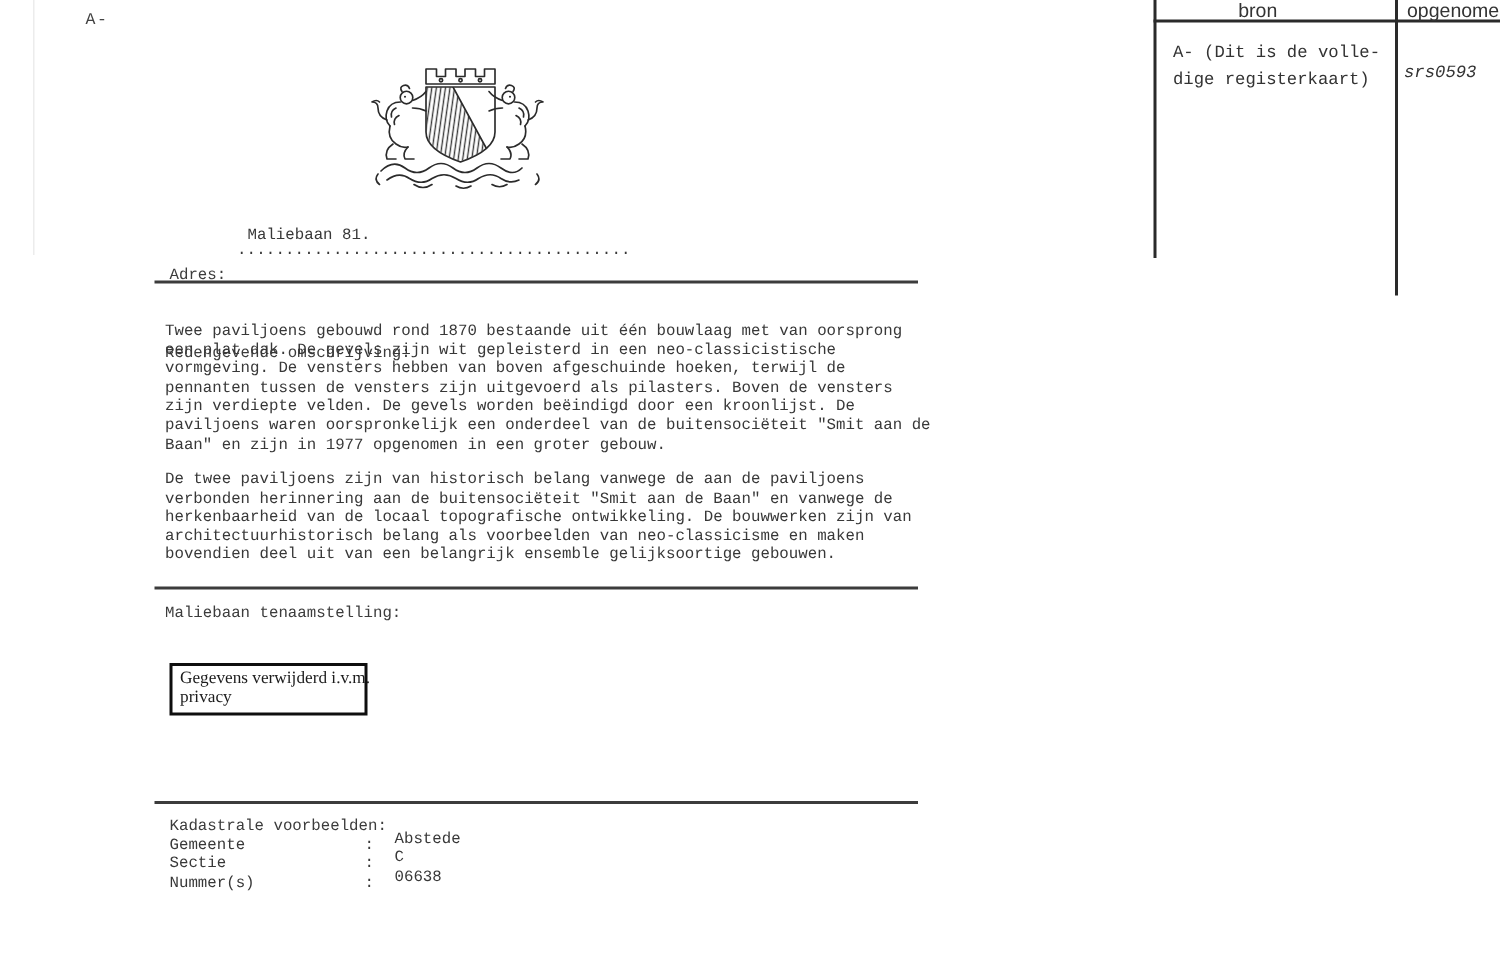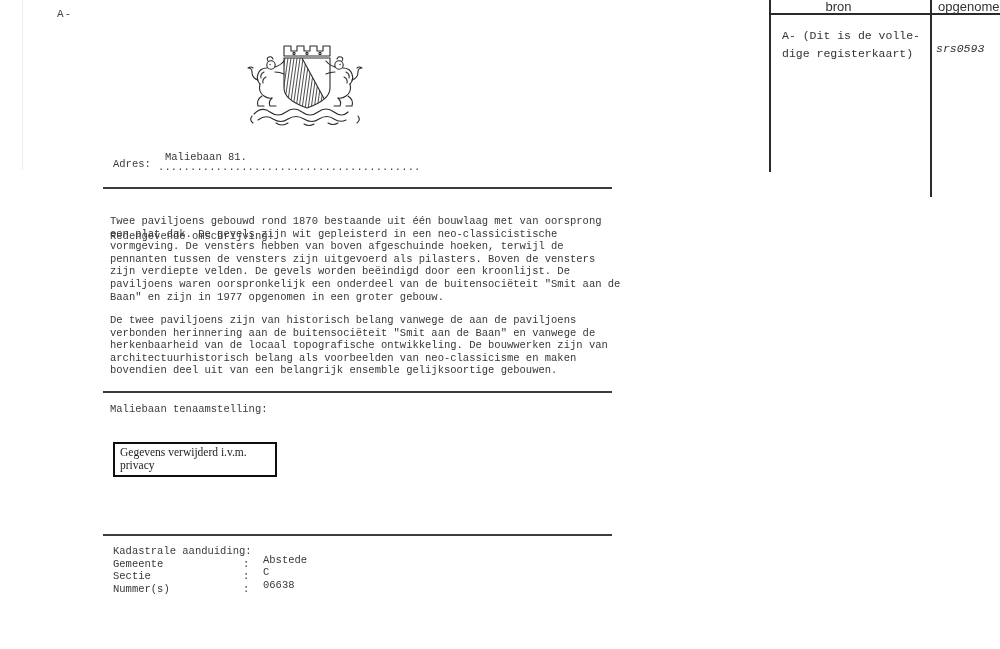--- a/index.html
+++ b/index.html
@@ -91,21 +91,21 @@
 
       <path d="M8,70 q8,-8 16,-2 q8,6 16,0 q8,-6 16,0 q8,6 16,0 q8,-6 16,0 q8,6 14,0"></path>
       <path d="M12,76 q8,-6 15,-1 q8,5 15,0 q8,-5 16,0 q8,5 15,0 q8,-5 15,0 q6,4 12,1"></path>
       <path d="M6,72 q-3,4 1,7 M112,72 q3,4 -1,7"></path>
       <path d="M30,79 q6,4 12,0 M58,80 q5,3 10,0 M82,79 q5,3 10,0"></path>
     </svg>
   </div>
 
 
   <div class="abs body-text" style="left:165px; top:151px;" data-name="adres-value">Maliebaan 81.</div>
-  <div class="abs label" style="left:113px; top:158px;text-align:right;" data-name="adres-label">Adres:</div>
+  <div class="abs label" style="left:113px; top:178px;text-align:right;" data-name="adres-label">Adres:</div>
   <div class="abs body-text" style="left:158px; top:161px; letter-spacing:0.1px;" data-name="adres-dotted-line">.........................................</div>
 
   <div class="rule" style="left:103px; top:187px; width:509px;" data-name="section-rule-1"></div>
 
   <div class="abs label" style="left:110px; top:198px;margin-top:32px;" data-name="redengevende-heading">Redengevende omschrijving:</div>
 
   <div class="abs body-text" style="left:110px; top:215px;" data-name="description-paragraph-1">Twee paviljoens gebouwd rond 1870 bestaande uit één bouwlaag met van oorsprong
 een plat dak. De gevels zijn wit gepleisterd in een neo-classicistische
 vormgeving. De vensters hebben van boven afgeschuinde hoeken, terwijl de
 pennanten tussen de vensters zijn uitgevoerd als pilasters. Boven de vensters
@@ -116,27 +116,27 @@
   <div class="abs body-text" style="left:110px; top:314px;" data-name="description-paragraph-2">De twee paviljoens zijn van historisch belang vanwege de aan de paviljoens
 verbonden herinnering aan de buitensociëteit "Smit aan de Baan" en vanwege de
 herkenbaarheid van de locaal topografische ontwikkeling. De bouwwerken zijn van
 architectuurhistorisch belang als voorbeelden van neo-classicisme en maken
 bovendien deel uit van een belangrijk ensemble gelijksoortige gebouwen.</div>
 
   <div class="rule" style="left:103px; top:391px; width:509px;" data-name="section-rule-2"></div>
 
   <div class="abs label" style="left:110px; top:403px;" data-name="tenaamstelling-heading">Maliebaan tenaamstelling:</div>
 
-  <div class="privacy-box serif" style="left:113px; top:442px; width:164px;" data-name="privacy-redaction-box">Gegevens verwijderd i.v.m.
+  <div class="privacy-box serif" style="left:113px; top:442px; width:132px;" data-name="privacy-redaction-box">Gegevens verwijderd i.v.m.
 privacy</div>
 
   <div class="rule" style="left:103px; top:534px;" data-name="section-rule-3"></div>
   <style>.rule[data-name="section-rule-3"]{width:509px;}</style>
 
-  <div class="abs label" style="left:113px; top:545px;" data-name="aanduiding-heading">Kadastrale aanduiding:</div>
+  <div class="abs label" style="left:113px; top:545px;" data-name="aanduiding-heading">Kadastrale voorbeelden:</div>
   <div class="abs body-text" style="left:113px; top:558px; line-height:12.4px;" data-name="aanduiding-labels">Gemeente
 Sectie
 Nummer(s)</div>
   <div class="abs body-text" style="left:243px; top:558px; line-height:12.4px;" data-name="aanduiding-colons">:
 :
 :</div>
   <div class="abs body-text" style="left:263px; top:554px; line-height:12.4px;" data-name="aanduiding-values">Abstede
 C
 06638</div>
 

